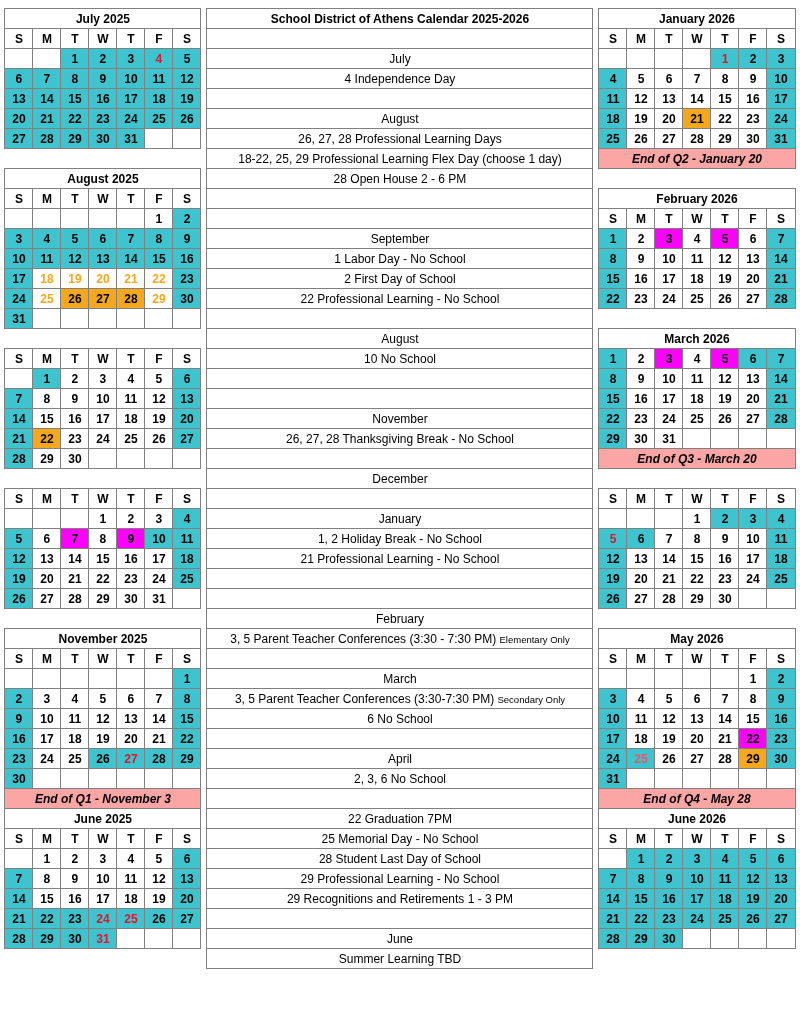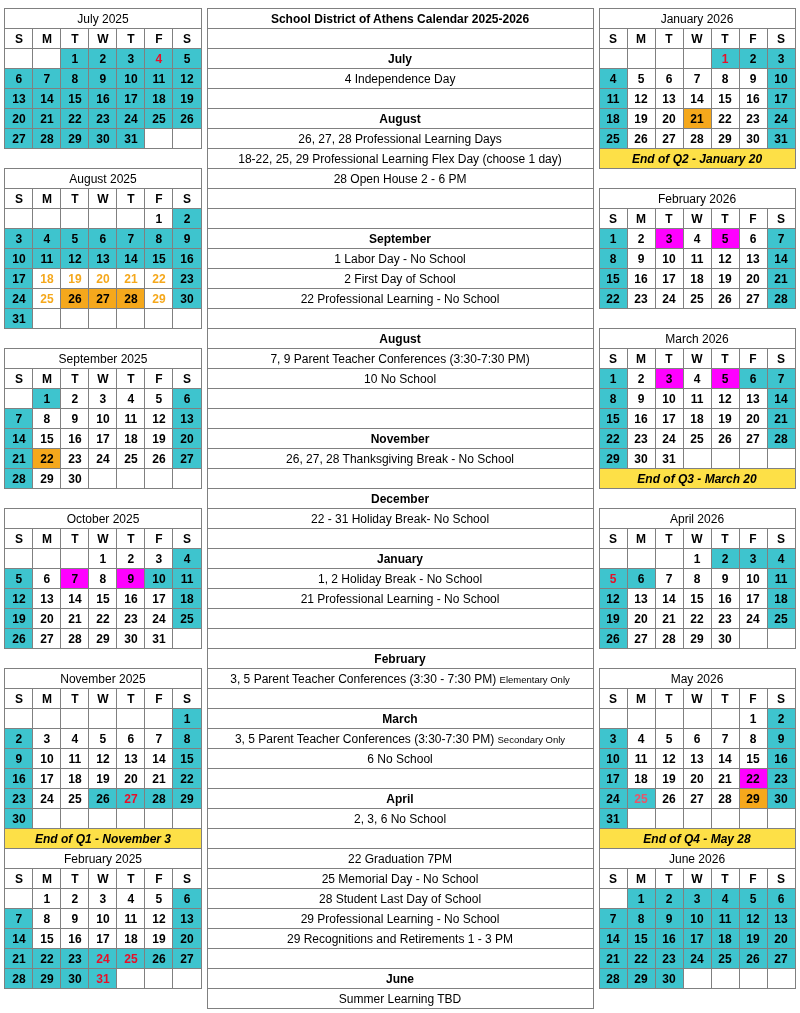--- a/index.html
+++ b/index.html
@@ -22,39 +22,39 @@
     text-align:center;
     vertical-align:middle;
     overflow:hidden;
     white-space:nowrap;
   }
   
   .cw{width:28px;}
   .spc{width:6px;border-left:none !important;border-right:none !important;border-top:none !important;border-bottom:none !important;background:#fff;}
   .mid{width:386px;}
 
-  .monthtitle{font-weight:normal;font-size:13px;}
+  .monthtitle{font-weight:bold;font-size:13px;}
   .dow{font-weight:bold;font-size:13px;}
   .day{font-weight:bold;font-size:12px;}
   .evt{font-size:12px;text-align:center;margin-top:24px;}
-  .evthdr{font-size:12px;font-weight:bold;text-align:center;margin-top:32px;}
+  .evthdr{font-size:12px;font-weight:normal;text-align:center;margin-top:32px;}
   .small{font-size:9.5px;text-align:center;}
   .title{font-weight:bold;font-size:13px;text-align:center;}
 
   .teal{background:#3EC4CE;}
   .orange{background:#F5A81C;}
   .magenta{background:#FF00FF;}
   .white{background:#ffffff;}
 
   .txtred{color:#E8102A;}
   .txtorange{color:#F5A81C;}
   .txtredlt{color:#E8556A;}
 
   .qend{
-    background:#fde047;font-weight:bold;font-style:italic;font-size:12.5px;
+    background:#fca5a5;font-weight:bold;font-style:italic;font-size:12.5px;
     text-align:center;
   }
   .gapcell{border:none !important;background:#fff;}
 </style>
 </head>
 <body>
 
 <table id="cal">
   <colgroup>
     <col class="cw">
@@ -333,33 +333,20 @@
         <td colspan="7" class="gapcell"></td>
       </tr>
       <tr>
         <td colspan="7" class="gapcell"></td>
         <td class="spc gapcell"></td>
         <td class="evthdr white">August</td>
         <td class="spc gapcell"></td>
         <td colspan="7" class="monthtitle white">March 2026</td>
       </tr>
       <tr>
-        <td colspan="7" class="monthtitle white">September 2025</td>
-        <td class="spc gapcell"></td>
-        <td class="evt white">7, 9 Parent Teacher Conferences (3:30-7:30 PM)</td>
-        <td class="spc gapcell"></td>
-        <td class="dow white">S</td>
-        <td class="dow white">M</td>
-        <td class="dow white">T</td>
-        <td class="dow white">W</td>
-        <td class="dow white">T</td>
-        <td class="dow white">F</td>
-        <td class="dow white">S</td>
-      </tr>
-      <tr>
         <td class="dow white">S</td>
         <td class="dow white">M</td>
         <td class="dow white">T</td>
         <td class="dow white">W</td>
         <td class="dow white">T</td>
         <td class="dow white">F</td>
         <td class="dow white">S</td>
         <td class="spc gapcell"></td>
         <td class="evt white">10 No School</td>
         <td class="spc gapcell"></td>
@@ -461,27 +448,20 @@
         <td colspan="7" class="qend">End of Q3 - March 20</td>
       </tr>
       <tr>
         <td colspan="7" class="gapcell"></td>
         <td class="spc gapcell"></td>
         <td class="evthdr white">December</td>
         <td class="spc gapcell"></td>
         <td colspan="7" class="gapcell"></td>
       </tr>
       <tr>
-        <td colspan="7" class="monthtitle white">October 2025</td>
-        <td class="spc gapcell"></td>
-        <td class="evt white">22 - 31 Holiday Break- No School</td>
-        <td class="spc gapcell"></td>
-        <td colspan="7" class="monthtitle white">April 2026</td>
-      </tr>
-      <tr>
         <td class="dow white">S</td>
         <td class="dow white">M</td>
         <td class="dow white">T</td>
         <td class="dow white">W</td>
         <td class="dow white">T</td>
         <td class="dow white">F</td>
         <td class="dow white">S</td>
         <td class="spc gapcell"></td>
         <td class="evt white">&nbsp;</td>
         <td class="spc gapcell"></td>
@@ -736,21 +716,21 @@
         <td class="white"></td>
       </tr>
       <tr>
         <td colspan="7" class="qend">End of Q1 - November 3</td>
         <td class="spc gapcell"></td>
         <td class="evt white">&nbsp;</td>
         <td class="spc gapcell"></td>
         <td colspan="7" class="qend">End of Q4 - May 28</td>
       </tr>
       <tr>
-        <td colspan="7" class="monthtitle white">February 2025</td>
+        <td colspan="7" class="monthtitle white">June 2025</td>
         <td class="spc gapcell"></td>
         <td class="evt white">22 Graduation 7PM</td>
         <td class="spc gapcell"></td>
         <td colspan="7" class="monthtitle white">June 2026</td>
       </tr>
       <tr>
         <td class="dow white">S</td>
         <td class="dow white">M</td>
         <td class="dow white">T</td>
         <td class="dow white">W</td>

